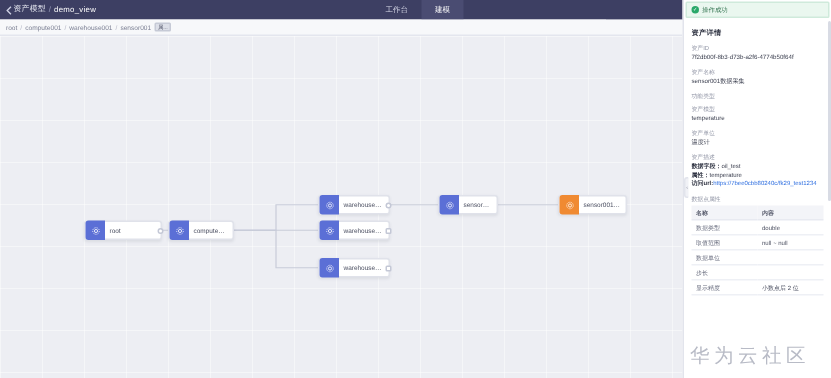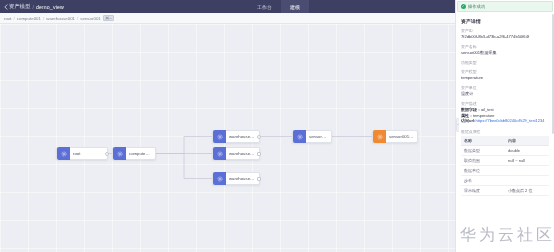--- a/index.html
+++ b/index.html
@@ -158,21 +158,21 @@
   table.props td {
     font-size: 4px; color: #4c5061; padding: 2px 3px;
     border-bottom: 1px solid #eef0f5; white-space: nowrap;
     overflow: hidden; text-overflow: ellipsis;
   }
   table.props td.k { color: #6b6f80; width: 46%; }
   .link { color: #2f6fe0; }
 
   .watermark {
     position: absolute; left: 4px; bottom: 6px;
-    font-size: 16px; color: #b8bbc6;
+    font-size: 13px; color: #b8bbc6;
     letter-spacing: 3px; white-space: nowrap;
     font-family: "DejaVu Sans", sans-serif;
   }
   .panel-scroll {
     position: absolute; right: 0.5px; top: 14px;
     width: 1.5px; height: 120px; border-radius: 1px;
     background: #d8dbe4;
   }
   .collapse-handle {
     position: absolute; left: -0px; top: 118px;

